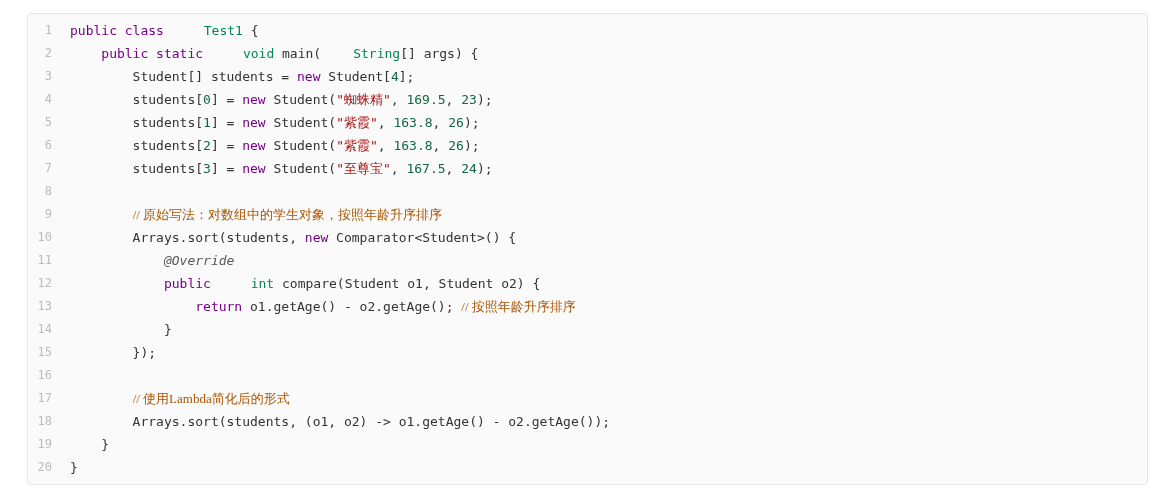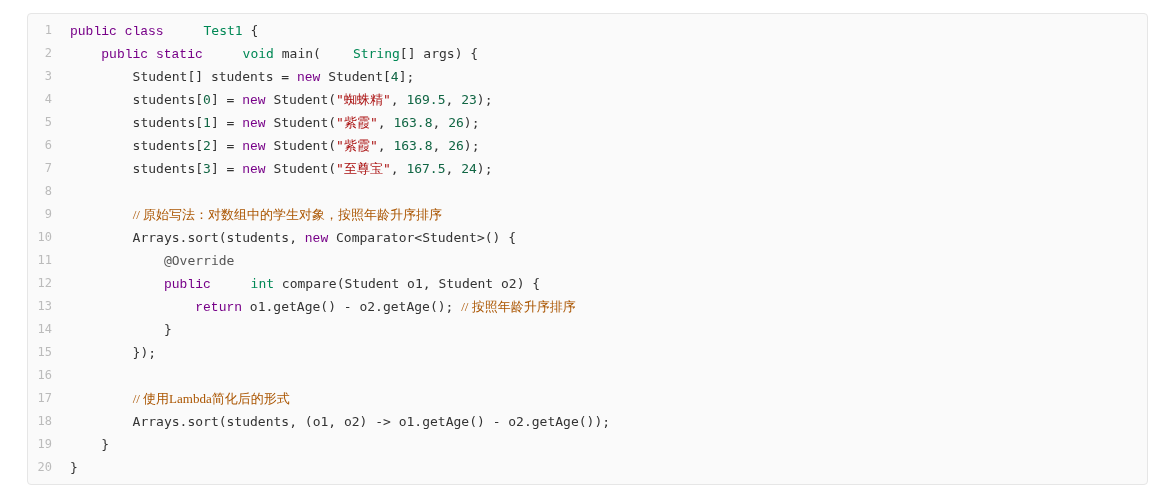--- a/index.html
+++ b/index.html
@@ -34,25 +34,25 @@
     color: var(--gutter-color, #bbbbbb);
     font-size: 12px;
     user-select: none;
   }
   .code-text {
     white-space: pre;
     color: var(--tok-plain, #333333);
     flex: 1 1 auto;
   }
   .tok-plain   { color: var(--tok-plain); }
-  .tok-keyword { color: var(--tok-keyword); font-family: Liberation Mono, monospace; }
+  .tok-keyword { color: var(--tok-keyword); }
   .tok-type    { color: var(--tok-type); margin-left: 32px; }
   .tok-string  { color: var(--tok-string); }
   .tok-number  { color: var(--tok-number); }
   .tok-comment { color: var(--tok-comment); font-family: Liberation Serif, serif; }
-  .tok-meta    { color: var(--tok-meta); }
+  .tok-meta    { color: var(--tok-meta); font-style: italic; }
 </style>
 </head>
 <body style="background: rgb(255, 255, 255);">
 
 <div class="page">
   <pre class="code-block"><code id="code-lines"><div class="line-row"><span class="gutter">1</span><span class="code-text"><span class="tok tok-keyword">public</span><span class="tok tok-plain"> </span><span class="tok tok-keyword">class</span><span class="tok tok-plain"> </span><span class="tok tok-type">Test1</span><span class="tok tok-plain"> {</span></span></div><div class="line-row"><span class="gutter">2</span><span class="code-text"><span class="tok tok-plain">    </span><span class="tok tok-keyword">public</span><span class="tok tok-plain"> </span><span class="tok tok-keyword">static</span><span class="tok tok-plain"> </span><span class="tok tok-type">void</span><span class="tok tok-plain"> main(</span><span class="tok tok-type">String</span><span class="tok tok-plain">[] args) {</span></span></div><div class="line-row"><span class="gutter">3</span><span class="code-text"><span class="tok tok-plain">        Student[] students = </span><span class="tok tok-keyword">new</span><span class="tok tok-plain"> Student[</span><span class="tok tok-number">4</span><span class="tok tok-plain">];</span></span></div><div class="line-row"><span class="gutter">4</span><span class="code-text"><span class="tok tok-plain">        students[</span><span class="tok tok-number">0</span><span class="tok tok-plain">] = </span><span class="tok tok-keyword">new</span><span class="tok tok-plain"> Student(</span><span class="tok tok-string">"蜘蛛精"</span><span class="tok tok-plain">, </span><span class="tok tok-number">169.5</span><span class="tok tok-plain">, </span><span class="tok tok-number">23</span><span class="tok tok-plain">);</span></span></div><div class="line-row"><span class="gutter">5</span><span class="code-text"><span class="tok tok-plain">        students[</span><span class="tok tok-number">1</span><span class="tok tok-plain">] = </span><span class="tok tok-keyword">new</span><span class="tok tok-plain"> Student(</span><span class="tok tok-string">"紫霞"</span><span class="tok tok-plain">, </span><span class="tok tok-number">163.8</span><span class="tok tok-plain">, </span><span class="tok tok-number">26</span><span class="tok tok-plain">);</span></span></div><div class="line-row"><span class="gutter">6</span><span class="code-text"><span class="tok tok-plain">        students[</span><span class="tok tok-number">2</span><span class="tok tok-plain">] = </span><span class="tok tok-keyword">new</span><span class="tok tok-plain"> Student(</span><span class="tok tok-string">"紫霞"</span><span class="tok tok-plain">, </span><span class="tok tok-number">163.8</span><span class="tok tok-plain">, </span><span class="tok tok-number">26</span><span class="tok tok-plain">);</span></span></div><div class="line-row"><span class="gutter">7</span><span class="code-text"><span class="tok tok-plain">        students[</span><span class="tok tok-number">3</span><span class="tok tok-plain">] = </span><span class="tok tok-keyword">new</span><span class="tok tok-plain"> Student(</span><span class="tok tok-string">"至尊宝"</span><span class="tok tok-plain">, </span><span class="tok tok-number">167.5</span><span class="tok tok-plain">, </span><span class="tok tok-number">24</span><span class="tok tok-plain">);</span></span></div><div class="line-row"><span class="gutter">8</span><span class="code-text"></span></div><div class="line-row"><span class="gutter">9</span><span class="code-text"><span class="tok tok-plain">        </span><span class="tok tok-comment">// 原始写法：对数组中的学生对象，按照年龄升序排序</span></span></div><div class="line-row"><span class="gutter">10</span><span class="code-text"><span class="tok tok-plain">        Arrays.sort(students, </span><span class="tok tok-keyword">new</span><span class="tok tok-plain"> Comparator&lt;Student&gt;() {</span></span></div><div class="line-row"><span class="gutter">11</span><span class="code-text"><span class="tok tok-plain">            </span><span class="tok tok-meta">@Override</span></span></div><div class="line-row"><span class="gutter">12</span><span class="code-text"><span class="tok tok-plain">            </span><span class="tok tok-keyword">public</span><span class="tok tok-plain"> </span><span class="tok tok-type">int</span><span class="tok tok-plain"> compare(Student o1, Student o2) {</span></span></div><div class="line-row"><span class="gutter">13</span><span class="code-text"><span class="tok tok-plain">                </span><span class="tok tok-keyword">return</span><span class="tok tok-plain"> o1.getAge() - o2.getAge(); </span><span class="tok tok-comment">// 按照年龄升序排序</span></span></div><div class="line-row"><span class="gutter">14</span><span class="code-text"><span class="tok tok-plain">            }</span></span></div><div class="line-row"><span class="gutter">15</span><span class="code-text"><span class="tok tok-plain">        });</span></span></div><div class="line-row"><span class="gutter">16</span><span class="code-text"></span></div><div class="line-row"><span class="gutter">17</span><span class="code-text"><span class="tok tok-plain">        </span><span class="tok tok-comment">// 使用Lambda简化后的形式</span></span></div><div class="line-row"><span class="gutter">18</span><span class="code-text"><span class="tok tok-plain">        Arrays.sort(students, (o1, o2) -&gt; o1.getAge() - o2.getAge());</span></span></div><div class="line-row"><span class="gutter">19</span><span class="code-text"><span class="tok tok-plain">    }</span></span></div><div class="line-row"><span class="gutter">20</span><span class="code-text"><span class="tok tok-plain">}</span></span></div></code></pre>
 </div>
 
 </body></html>

